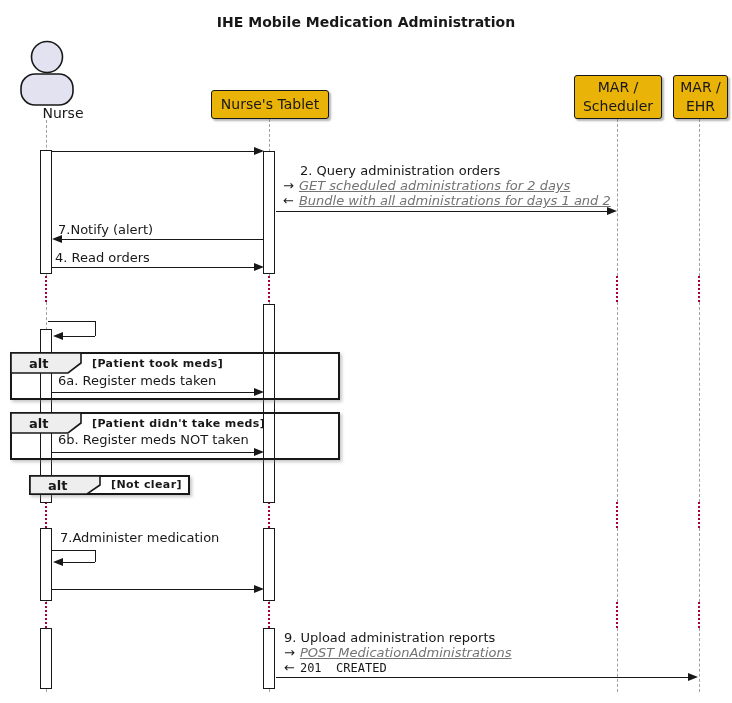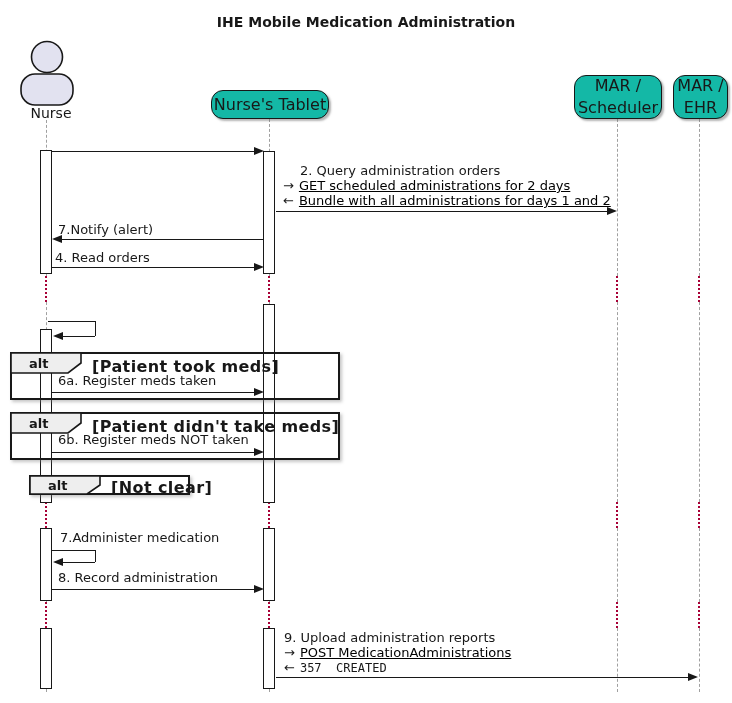--- a/index.html
+++ b/index.html
@@ -3,40 +3,40 @@
 <meta charset="utf-8">
 <style>
   html,body{margin:0;padding:0;background:#fff;}
   #canvas{
     position:relative;width:732px;height:703px;background:#fff;overflow:hidden;
     font-family:"DejaVu Sans","Liberation Sans",sans-serif;color:#181818;
   }
   .abs{position:absolute;}
   .title{width:732px;text-align:center;font-weight:bold;font-size:14px;}
   .pbox{
-    background:#14b8a6;border:1px solid #181818;border-radius:12px;
+    background:#eab308;border:1px solid #181818;border-radius:3px;
     box-shadow:2px 2px 2px rgba(110,110,110,.5);
     display:flex;align-items:center;justify-content:center;text-align:center;
-    font-size:16px;line-height:1.35;white-space:pre-line;box-sizing:border-box;
+    font-size:14px;line-height:1.35;white-space:pre-line;box-sizing:border-box;
   }
   .actor-label{text-align:center;font-size:14px;}
   .lifeline{width:0;border-left:1px dashed #A0A0A0;}
   .delay{width:0;border-left:2px dotted #A80036;}
   .bar{width:10px;background:#FFFFFF;border:1px solid #181818;box-sizing:content-box;}
   .hline{height:0;border-top:1px solid #181818;}
   .vline{width:0;border-left:1px solid #181818;}
   .ah-r{width:0;height:0;border-top:4px solid transparent;border-bottom:4px solid transparent;border-left:10px solid #181818;}
   .ah-l{width:0;height:0;border-top:4px solid transparent;border-bottom:4px solid transparent;border-right:10px solid #181818;}
   .lbl{font-size:13px;white-space:nowrap;line-height:1.1;}
   .linkline{display:flex;align-items:baseline;gap:5px;font-size:13px;white-space:nowrap;line-height:1.1;}
-  .link{color:#000000;text-decoration:underline;cursor:pointer;}
+  .link{color:#737373;text-decoration:underline;cursor:pointer;font-style:italic;}
   .mono{font-family:"DejaVu Sans Mono","Liberation Mono",monospace;font-size:12px;white-space:pre;}
   .frame{border:2px solid #181818;box-sizing:border-box;box-shadow:2px 2px 3px rgba(130,130,130,.45);}
   .alt-op{position:absolute;font-weight:bold;font-size:13px;line-height:1;}
-  .guard{position:absolute;font-weight:bold;font-size:16px;letter-spacing:.4px;white-space:nowrap;line-height:1.2;}
+  .guard{position:absolute;font-weight:bold;font-size:11px;letter-spacing:.4px;white-space:nowrap;line-height:1.2;}
   .z1{z-index:1}.z2{z-index:2}.z3{z-index:3}.z4{z-index:4}
 </style>
 </head>
 <body>
 
 <div id="canvas">
 
   <div class="abs title z4" style="top:14px;left:0;">IHE Mobile Medication Administration</div>
 
   <div class="abs lifeline z1" style="left:46px;top:120px;height:156px"></div>
@@ -80,21 +80,21 @@
   <div class="abs bar z2" style="left:263px;top:304px;height:197px"></div>
   <div class="abs bar z2" style="left:263px;top:528px;height:71px"></div>
   <div class="abs bar z2" style="left:263px;top:628px;height:59px"></div>
 
   <div class="abs z3" style="left:19px;top:40px;width:56px;height:66px">
     <svg width="56" height="66" viewBox="0 0 56 66">
       <circle cx="28" cy="17" r="15.5" fill="#E2E2F0" stroke="#181818" stroke-width="1.6"></circle>
       <rect x="2" y="34" width="52" height="31" rx="14" fill="#E2E2F0" stroke="#181818" stroke-width="1.6"></rect>
     </svg>
   </div>
-  <div class="abs actor-label z3" style="left:20px;top:105px;width:62px">Nurse</div>
+  <div class="abs actor-label z3" style="left:32px;top:105px;width:62px">Nurse</div>
 
   <div class="abs pbox z3" style="left:211px;top:90px;width:118px;height:29px">Nurse's Tablet</div>
   <div class="abs pbox z3" style="left:574px;top:75px;width:88px;height:44px">MAR /
 Scheduler</div>
   <div class="abs pbox z3" style="left:673px;top:75px;width:55px;height:44px">MAR /
 EHR</div>
 
   <div class="abs frame z3" style="left:10px;top:352px;width:330px;height:48px">
     <svg class="abs" style="left:-1px;top:-1px" width="72" height="21" viewBox="0 0 72 21">
       <polygon points="0,0 70,0 70,10 57,20 0,20" fill="#EEEEEE" stroke="#181818" stroke-width="1.6"></polygon>
@@ -154,29 +154,28 @@
   <div class="abs lbl z4" style="left:58px;top:433px">6b. Register meds NOT taken</div>
   <div class="abs hline z4" style="left:52px;top:452px;width:203px"></div>
   <div class="abs ah-r z4" style="left:254px;top:448px"></div>
 
   <div class="abs lbl z4" style="left:60px;top:531px">7.Administer medication</div>
   <div class="abs hline z4" style="left:52px;top:550px;width:43px"></div>
   <div class="abs vline z4" style="left:95px;top:550px;height:12px"></div>
   <div class="abs hline z4" style="left:63px;top:562px;width:32px"></div>
   <div class="abs ah-l z4" style="left:53px;top:558px"></div>
 
-  <div class="abs lbl z4" style="left:58px;top:571px">8. Record administration</div>
   <div class="abs hline z4" style="left:52px;top:589px;width:203px"></div>
   <div class="abs ah-r z4" style="left:254px;top:585px"></div>
 
   <div class="abs lbl z4" style="left:284px;top:631px">9. Upload administration reports</div>
   <div class="abs linkline z4" style="left:284px;top:646px">
     <span>→</span>
     <span class="link">POST MedicationAdministrations</span>
   </div>
   <div class="abs linkline z4" style="left:284px;top:661px">
     <span>←</span>
-    <span class="mono">357  CREATED</span>
+    <span class="mono">201  CREATED</span>
   </div>
   <div class="abs hline z4" style="left:276px;top:677px;width:412px"></div>
   <div class="abs ah-r z4" style="left:688px;top:673px"></div>
 
 </div>
 
 </body></html>

